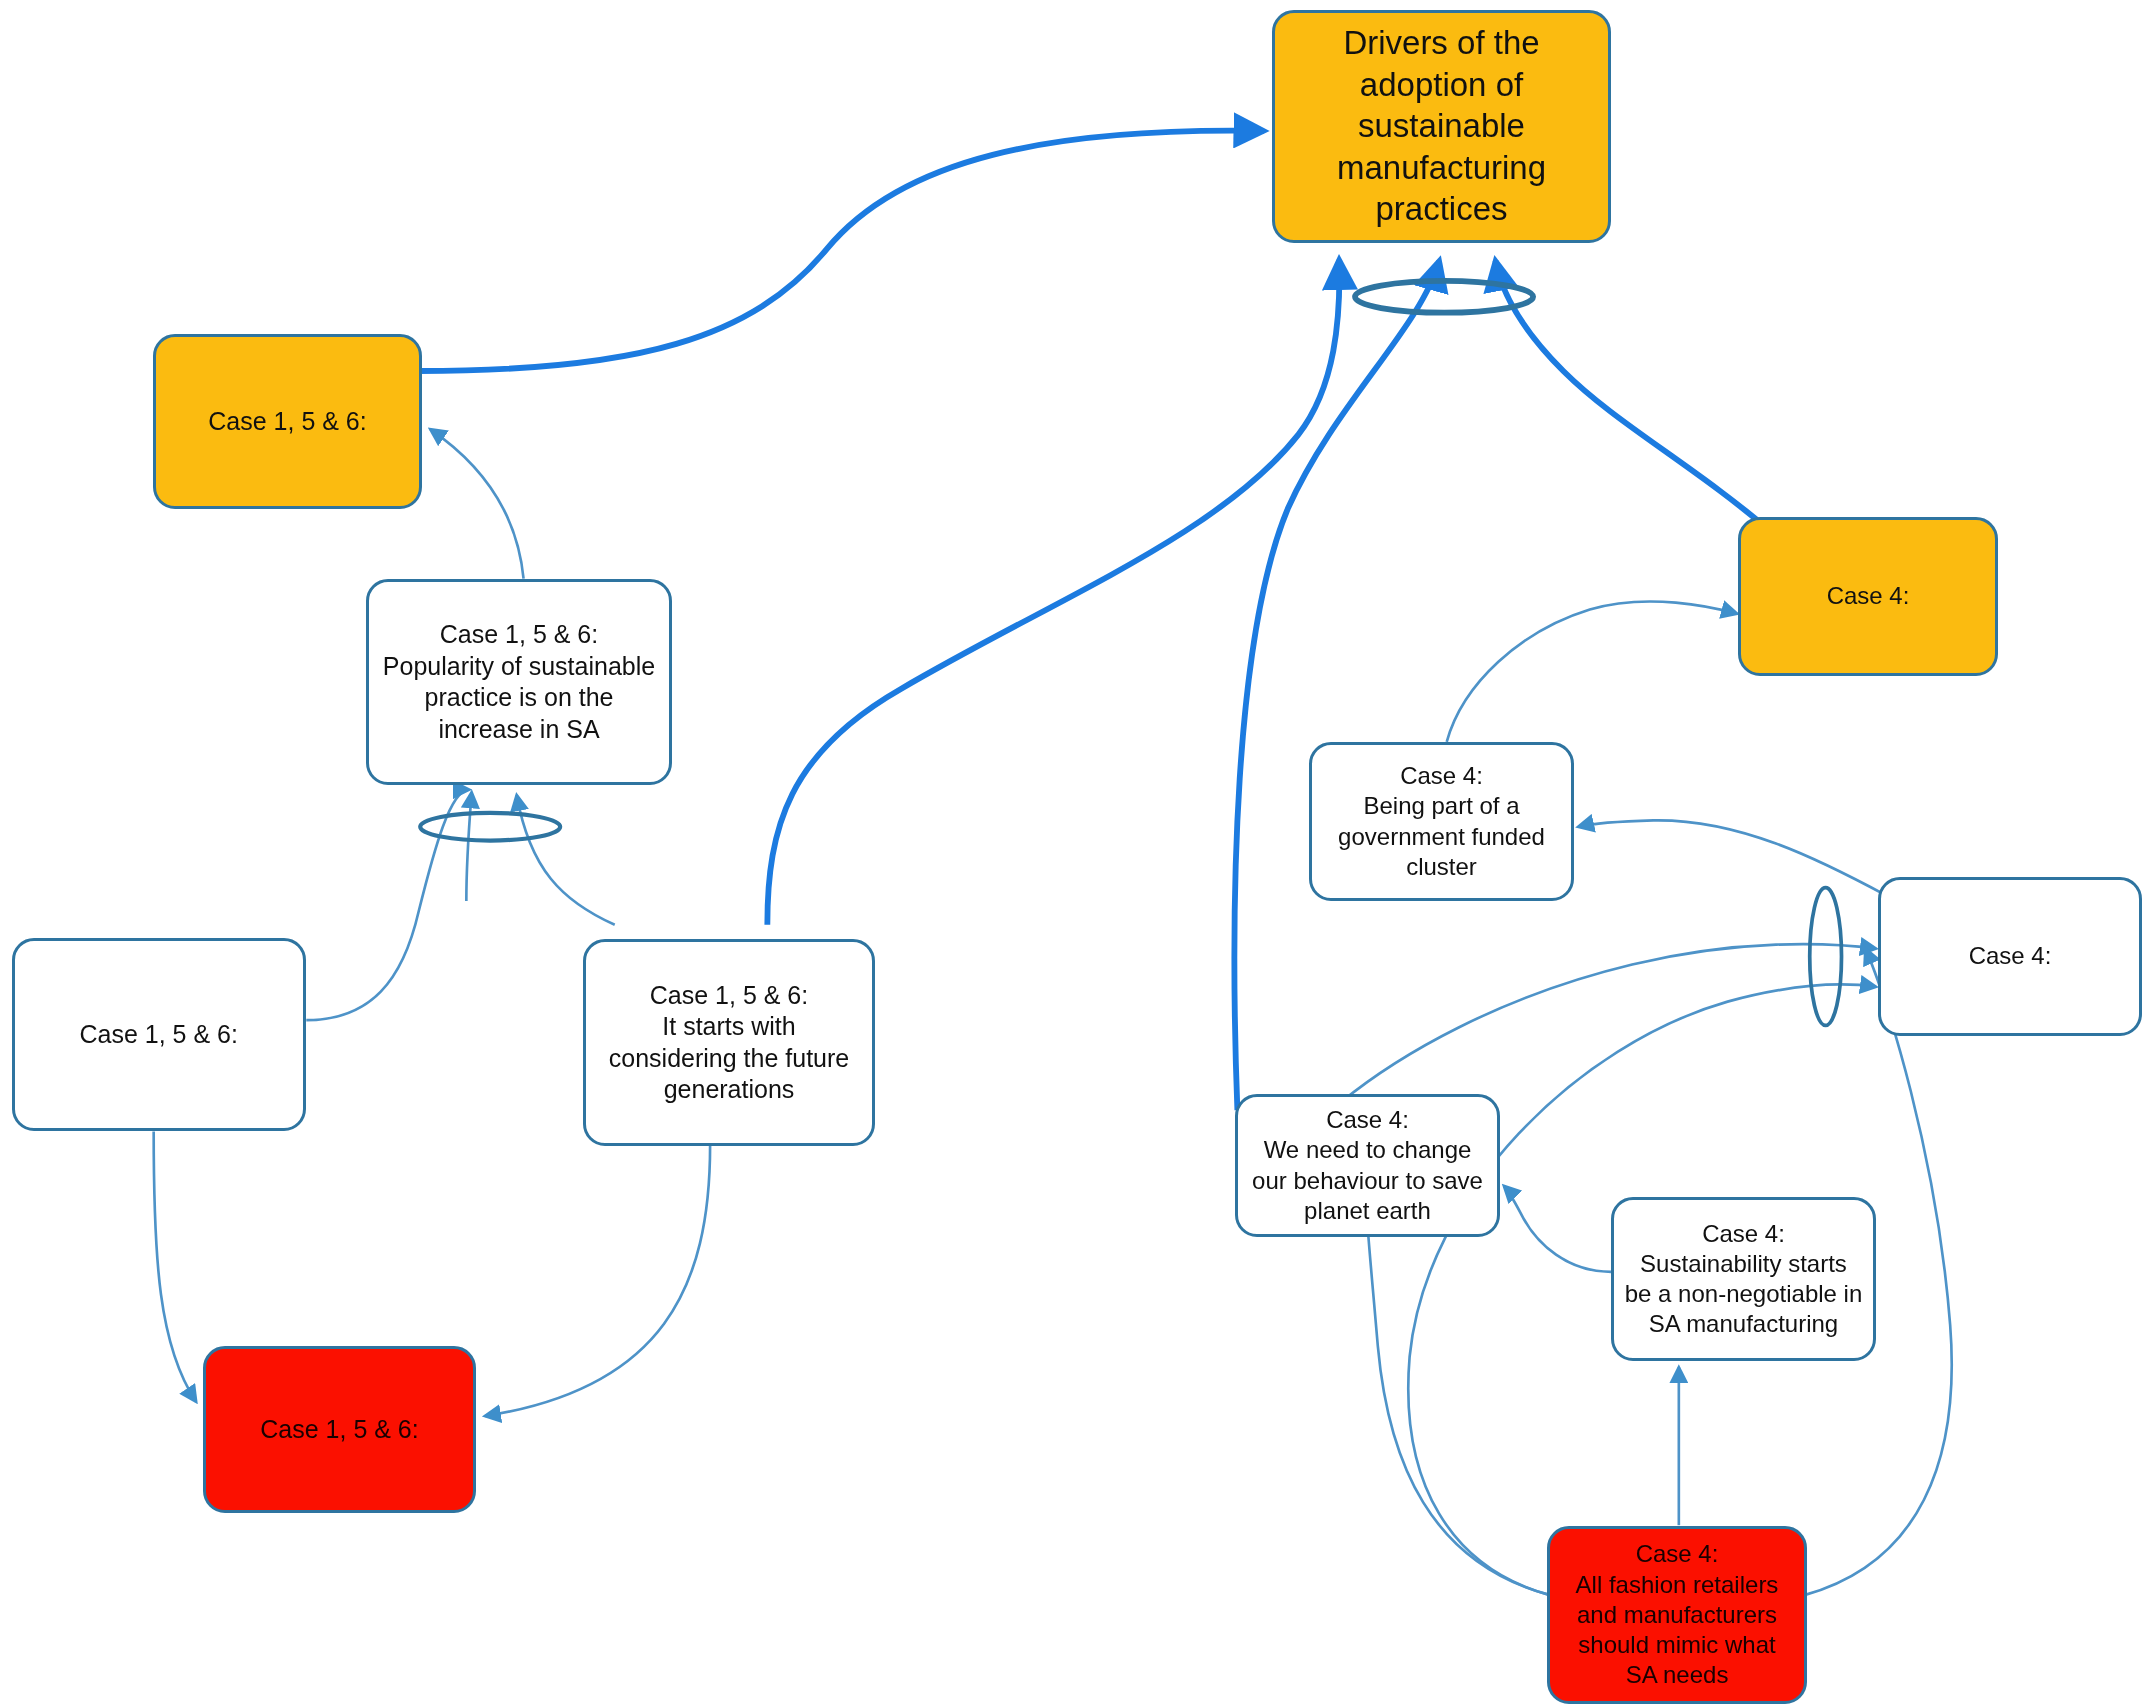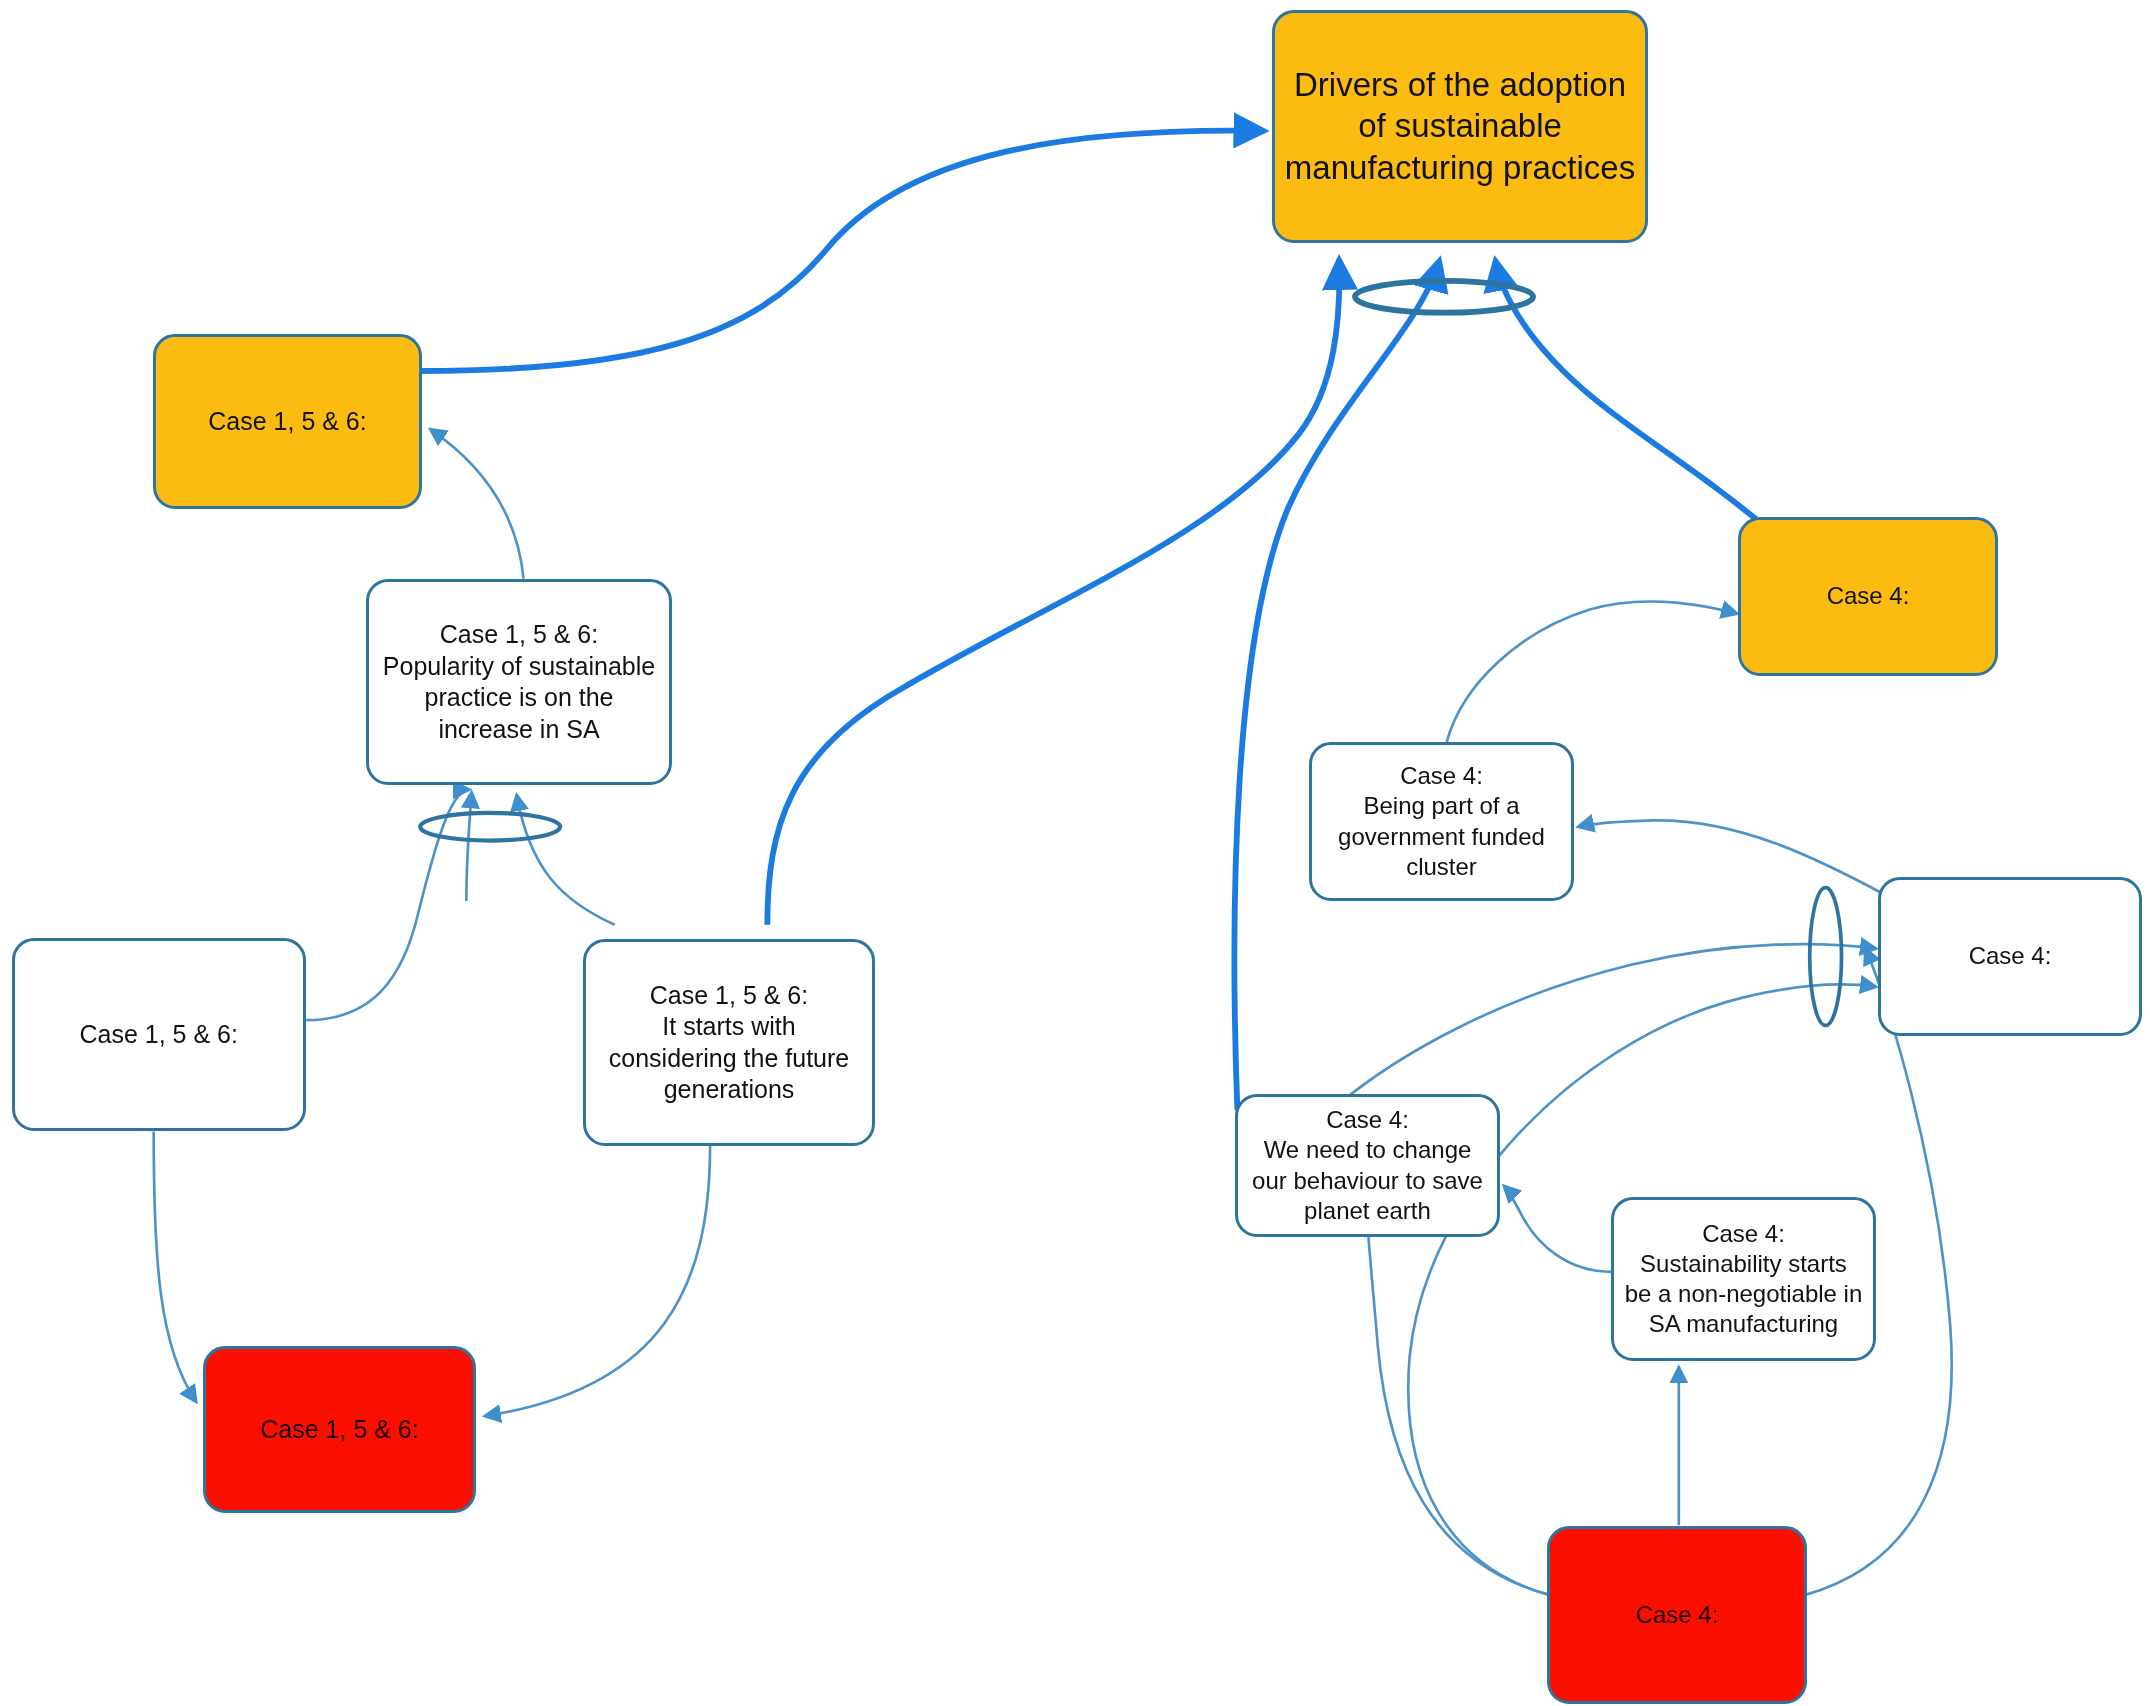--- a/index.html
+++ b/index.html
@@ -81,21 +81,21 @@
       <path d="M 3405 3010 C 3620 2950 3700 2760 3680 2500 C 3655 2180 3560 1880 3520 1790" stroke-width="5" marker-end="url(#ahThin)"></path>
 
       <path d="M 2925 3010 C 2700 2950 2620 2760 2600 2540 C 2588 2400 2580 2320 2578 2272"></path>
     </g>
 
     <ellipse cx="2725" cy="560" rx="168" ry="30" fill="none" stroke="#2E74A0" stroke-width="11"></ellipse>
     <ellipse cx="925" cy="1560" rx="132" ry="26" fill="none" stroke="#2E74A0" stroke-width="8"></ellipse>
     <ellipse cx="3445" cy="1805" rx="30" ry="130" fill="none" stroke="#2E74A0" stroke-width="7"></ellipse>
   </svg>
 
-  <div class="node yellow" style="left:1272px;top:9.5px;width:376px;height:233px;font-size:33px;">
+  <div class="node yellow" style="left:1272px;top:9.5px;width:339px;height:233px;font-size:33px;">
     <div class="bdy">Drivers of the adoption of sustainable manufacturing practices</div>
   </div>
 
   <div class="node yellow" style="left:153px;top:334px;width:269px;height:175px;font-size:25px;">
     <div class="hdr">Case 1, 5 &amp; 6:</div>
   </div>
 
   <div class="node white" style="left:366px;top:579px;width:306px;height:206px;font-size:25px;">
     <div class="hdr">Case 1, 5 &amp; 6:</div>
     <div class="bdy">Popularity of sustainable practice is on the increase in SA</div>
@@ -132,16 +132,17 @@
     <div class="bdy">We need to change our behaviour to save planet earth</div>
   </div>
 
   <div class="node white" style="left:1611px;top:1197px;width:265px;height:164px;font-size:24px;">
     <div class="hdr">Case 4:</div>
     <div class="bdy">Sustainability starts be a non-negotiable in SA manufacturing</div>
   </div>
 
   <div class="node red" style="left:1547px;top:1526px;width:260px;height:178px;font-size:24px;">
     <div class="hdr">Case 4:</div>
+    <div class="bdy">All fashion retailers and manufacturers should mimic what SA needs</div>
   </div>
 
 </div>
 
 
 </body></html>

